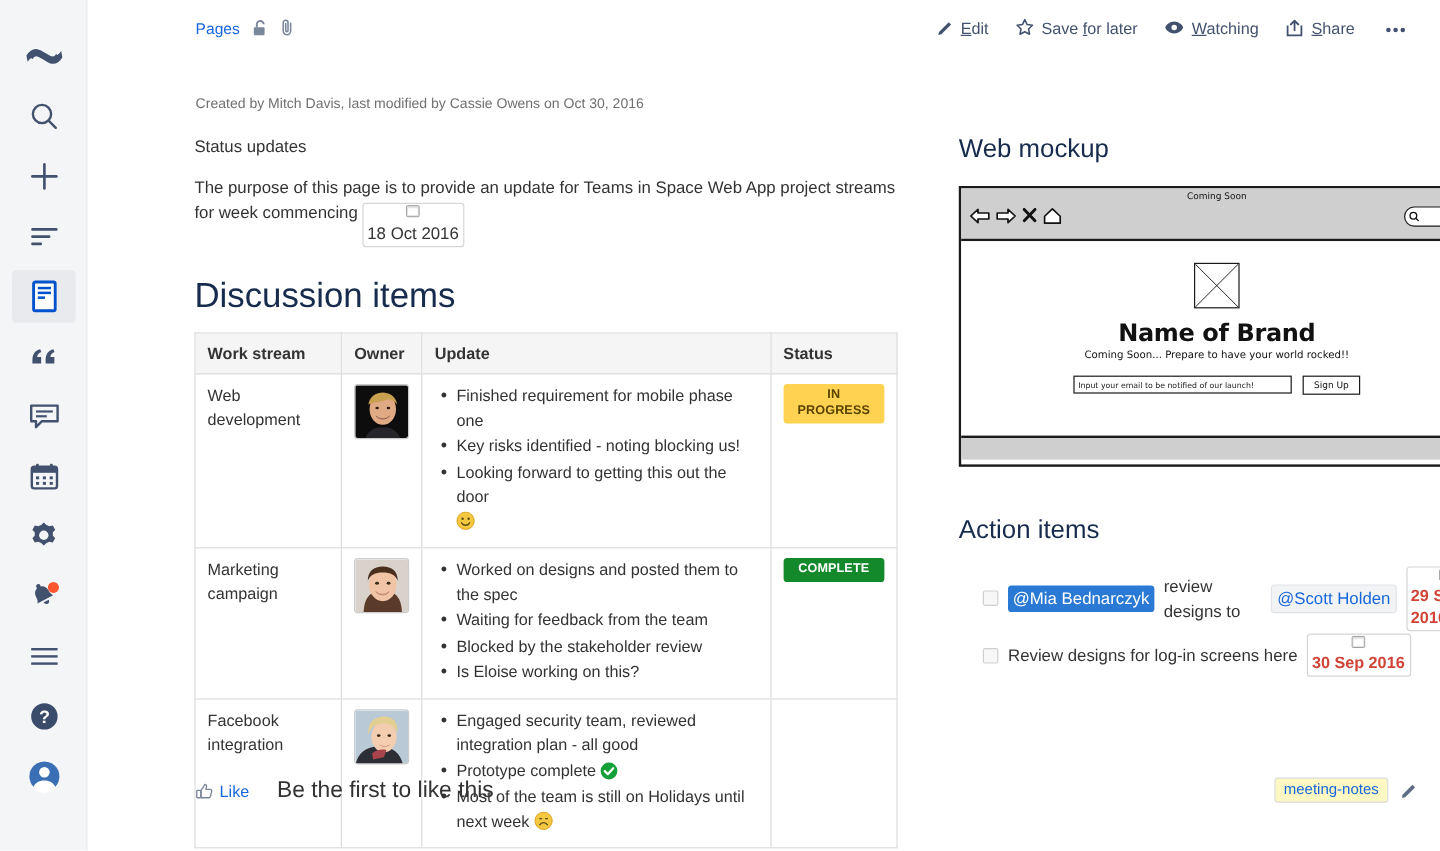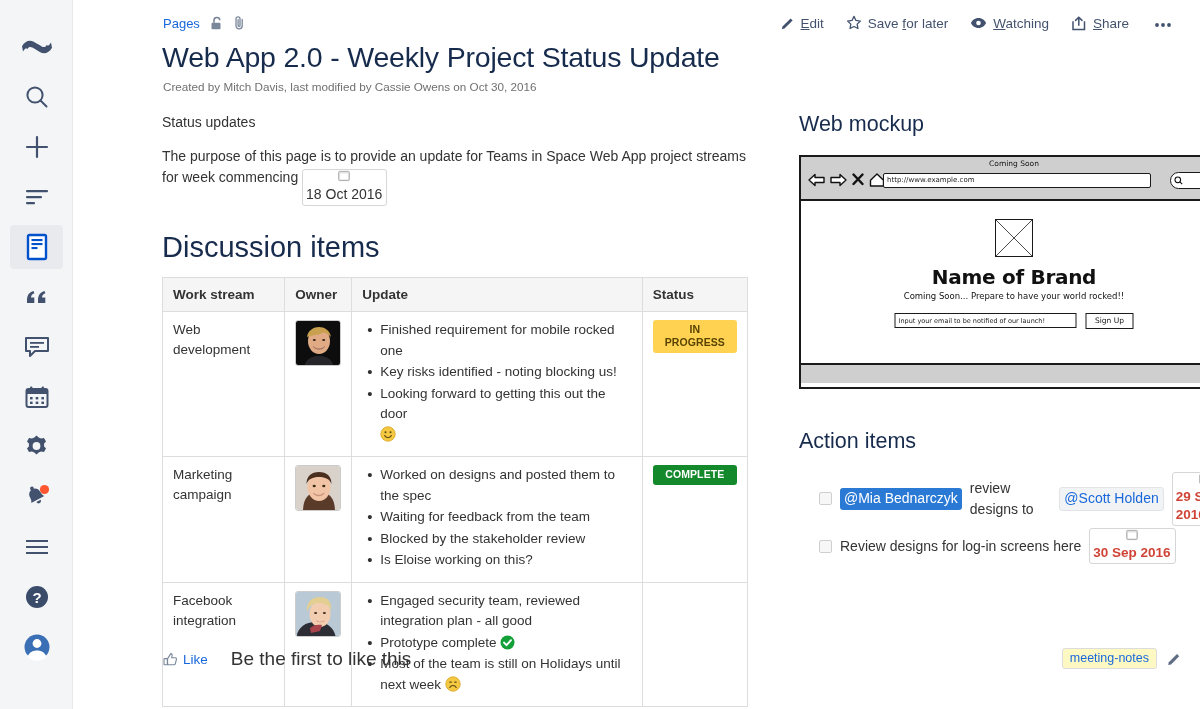--- a/index.html
+++ b/index.html
@@ -552,21 +552,20 @@
       <a>Pages</a>
       <svg width="15" height="15" viewBox="0 0 15 15">
         <rect x="2.5" y="6.8" width="9" height="6.5" rx="1" fill="#7a869a"></rect>
         <path d="M5 6.8V4.6a2.9 2.9 0 0 1 5.8-.4" fill="none" stroke="#7a869a" stroke-width="1.6"></path>
       </svg>
       <svg width="13" height="16" viewBox="0 0 13 16">
         <path d="M9.2 4.3v6.5a3.1 3.1 0 0 1-6.2 0V3.9a2 2 0 0 1 4 0v6.6a.95.95 0 0 1-1.9 0V4.6" fill="none" stroke="#7a869a" stroke-width="1.3" stroke-linecap="round"></path>
       </svg>
     </div>
 
-    <h1 class="page-title">Web App 2.0 - Weekly Project Status Update</h1>
     <div class="byline">Created by Mitch Davis, last modified by Cassie Owens on Oct 30, 2016</div>
 
     <div class="left-col">
 
       <p class="para tight">Status updates</p>
 
       <p class="para">
         <span>The purpose of this page is to provide an update for Teams in Space Web App project streams for</span>
         <span>week commencing</span>
         <span class="date-lozenge">
@@ -601,21 +600,21 @@
                   <path d="M11 16c1-7 7-10 12-10s11 3 12 10c-2-3-5-4-8-4.6-3 2.6-10 2-16 4.6z" fill="#c8a050"></path>
                   <ellipse cx="18.3" cy="19" rx="1.5" ry="1.1" fill="#2e2018"></ellipse>
                   <ellipse cx="27.7" cy="19" rx="1.5" ry="1.1" fill="#2e2018"></ellipse>
                   <path d="M17.5 25.5c2 3.2 9 3.2 11 0-1.2 3.6-9.8 3.6-11 0z" fill="#ffffff" stroke="#8d5a4a" stroke-width="0.6"></path>
                   <path d="M8 46c2-8 7.5-11 15-11s13 3 15 11z" fill="#26262a"></path>
                 </svg>
               </span>
             </td>
             <td class="update">
               <ul class="bullets">
-                <li>Finished requirement for mobile rocked one</li>
+                <li>Finished requirement for mobile phase one</li>
                 <li>Key risks identified - noting blocking us!</li>
                 <li>
                   <span>Looking forward to getting this out the door</span>
                   <br>
                   <svg class="emo" width="16" height="16" viewBox="0 0 16 16">
                     <circle cx="8" cy="8" r="7.2" fill="#f5c842" stroke="#d9a21b" stroke-width="0.8"></circle>
                     <circle cx="5.5" cy="6.3" r="1" fill="#5b4a12"></circle>
                     <circle cx="10.5" cy="6.3" r="1" fill="#5b4a12"></circle>
                     <path d="M4.6 9.6a3.8 3.8 0 0 0 6.8 0" fill="none" stroke="#5b4a12" stroke-width="1.1" stroke-linecap="round"></path>
                   </svg>
@@ -712,21 +711,20 @@
             <svg width="17" height="14" viewBox="0 0 17 14">
               <path d="M10 1.5L16 7l-6 5.5V9.5H1v-5h9z" fill="#ffffff" stroke="#111" stroke-width="1.4" stroke-linejoin="round"></path>
             </svg>
             <svg width="12" height="13" viewBox="0 0 12 13">
               <path d="M1.5 1.5L10.5 11M10.5 1.5L1.5 11" stroke="#111" stroke-width="2.4" stroke-linecap="round"></path>
             </svg>
             <svg width="16" height="14" viewBox="0 0 16 14">
               <path d="M8 1L1.5 7.2V13h13V7.2z" fill="#ffffff" stroke="#111" stroke-width="1.4" stroke-linejoin="round"></path>
             </svg>
           </div>
-          <div class="mk-url">http://www.example.com</div>
           <div class="mk-search">
             <svg class="mag" width="9" height="9" viewBox="0 0 9 9">
               <circle cx="3.8" cy="3.8" r="2.8" fill="none" stroke="#111" stroke-width="1.1"></circle>
               <line x1="5.9" y1="5.9" x2="8.2" y2="8.2" stroke="#111" stroke-width="1.1"></line>
             </svg>
           </div>
         </div>
 
         <div class="mk-body">
           <div class="mk-img">

